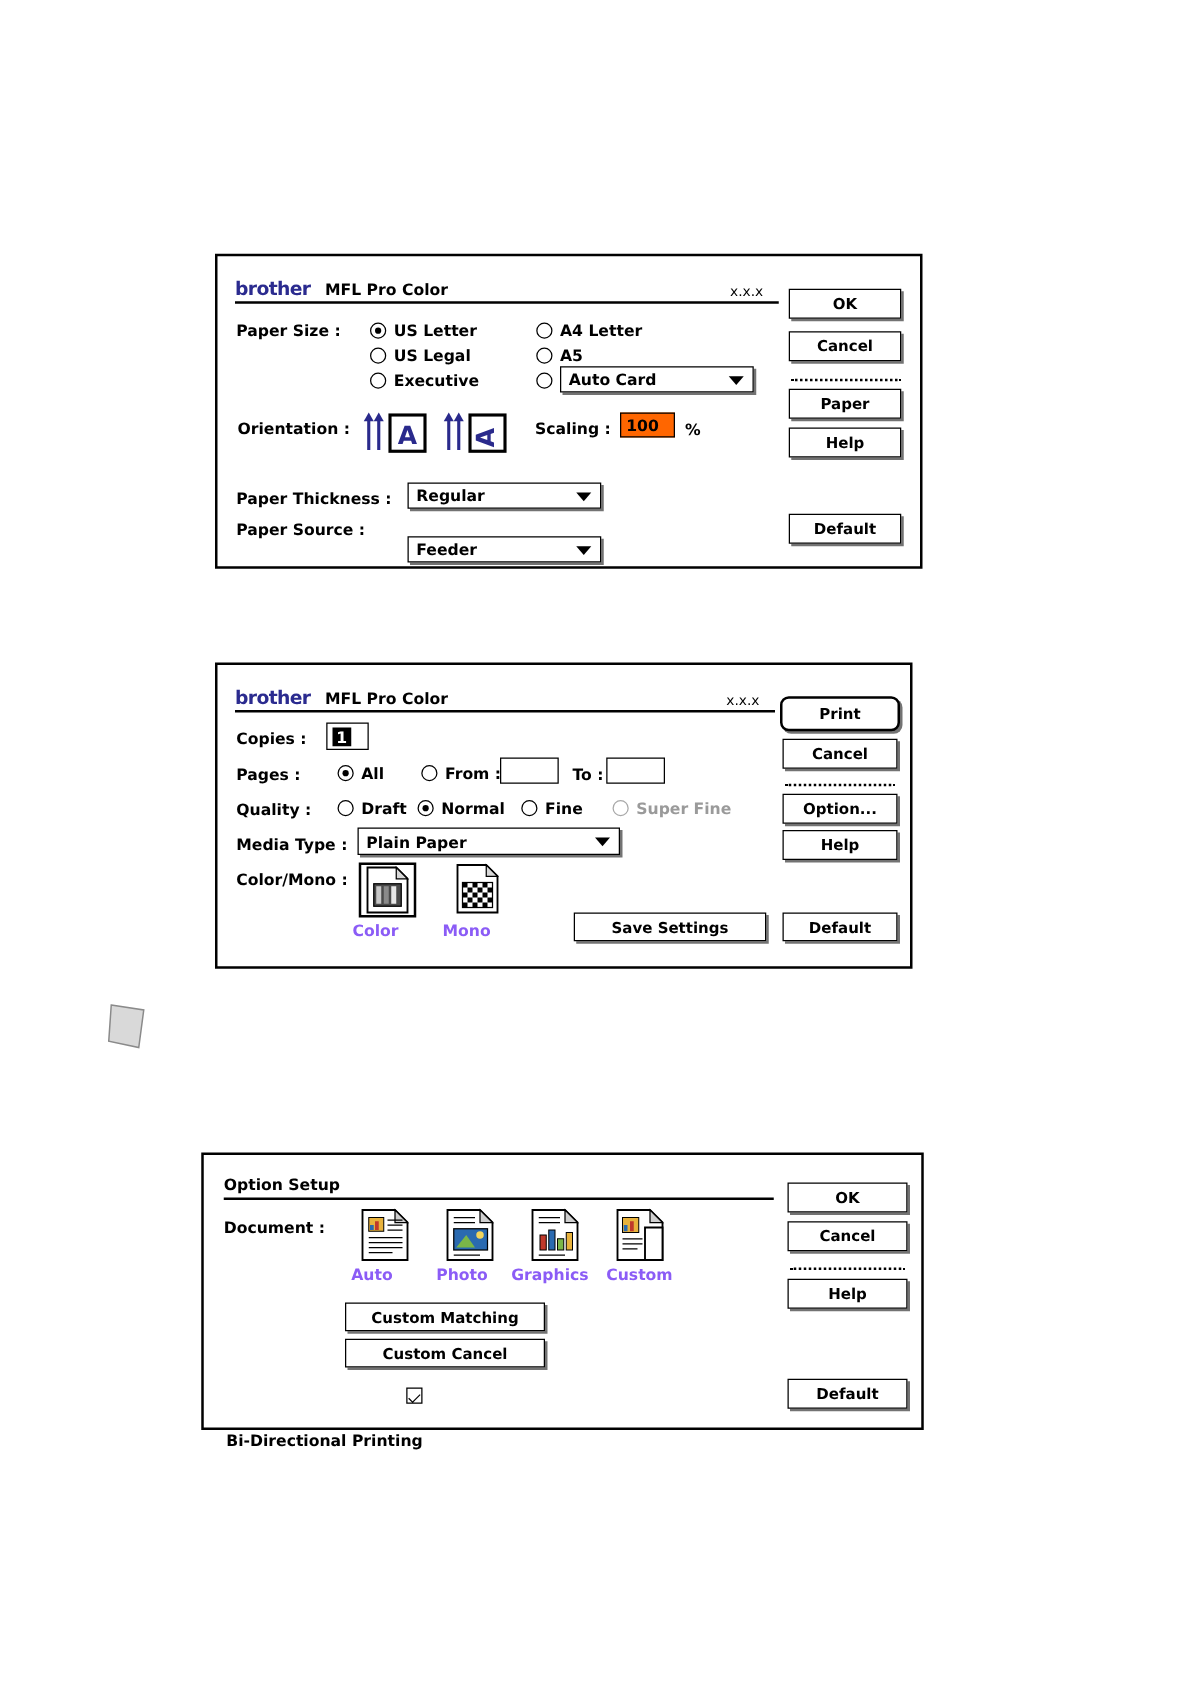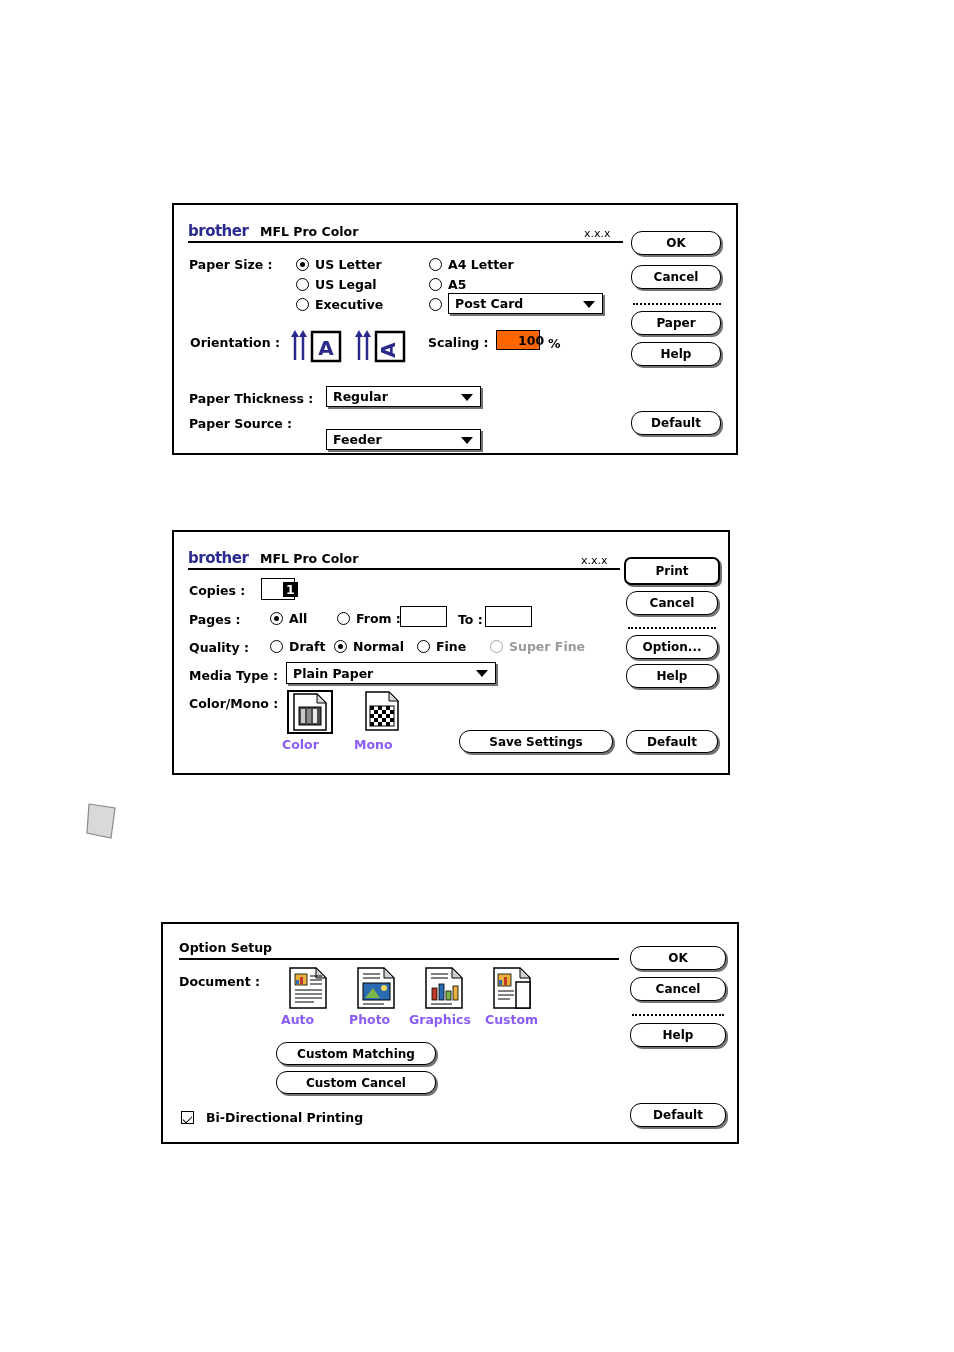--- a/index.html
+++ b/index.html
@@ -79,21 +79,21 @@
   .radio.dim { border-color: #a8a8a8; }
 
   .radio-row { position: absolute; display: flex; align-items: center; gap: 6px; }
   .radio-row .label { font-size: 12.5px; }
 
   
   .btn {
     position: absolute;
     background: #ffffff;
     border: 1.5px solid #000;
-    border-radius: 11px;
+    border-radius: 0;
     box-shadow: 2px 2px 0 rgba(0,0,0,0.55);
     font-family: "DejaVu Sans", sans-serif;
     font-weight: bold;
     font-size: 12px;
     color: #000;
     display: flex;
     align-items: center;
     justify-content: center;
     box-sizing: border-box;
     cursor: default;
@@ -137,21 +137,21 @@
   .textfield {
     position: absolute;
     background: #fff;
     border: 1.5px solid #000;
     box-sizing: border-box;
     font-family: "DejaVu Sans", sans-serif;
     font-weight: bold;
     font-size: 12.5px;
     display: flex;
     align-items: center;
-    padding-left: 21px;
+    padding-left: 4px;
   }
   .textfield.highlight {
     background: #ff6600;
   }
   .textfield.sel-box {
     background: #ffffff;
     border: 1.5px solid #000;
     box-shadow: inset 0 0 0 1px #fff;
   }
 
@@ -227,21 +227,21 @@
     <span class="label">A4 Letter</span>
   </div>
   <div class="radio-row" style="left:255px;top:72px;">
     <span class="radio"></span>
     <span class="label">A5</span>
   </div>
   <div class="radio-row" style="left:255px;top:93px;">
     <span class="radio"></span>
   </div>
   <div class="popup" style="left:274px;top:88px;width:155px;height:21px;">
-    <span>Post Card</span>
+    <span>Auto Card</span>
     <span class="arrow"></span>
   </div>
 
   <div class="label" style="position:absolute;left:16px;top:130px;">Orientation :</div>
 
   <div class="icon-tile" style="left:116px;top:123px;width:56px;height:36px;">
     <svg width="56" height="36" viewBox="0 0 56 36">
       <line x1="5" y1="32" x2="5" y2="8" stroke="#2a2a8c" stroke-width="2.5"></line>
       <polygon points="5,2 1,9 9,9" fill="#2a2a8c"></polygon>
       <line x1="13" y1="32" x2="13" y2="8" stroke="#2a2a8c" stroke-width="2.5"></line>
@@ -491,21 +491,21 @@
   <div class="caption" style="left:246px;top:88px;width:76px;">Graphics</div>
   <div class="caption" style="left:322px;top:88px;width:60px;">Custom</div>
 
   <div class="btn" style="left:113px;top:118px;width:160px;height:23px;">
     <span>Custom Matching</span>
   </div>
   <div class="btn" style="left:113px;top:147px;width:160px;height:23px;">
     <span>Custom Cancel</span>
   </div>
 
-  <div style="position:absolute;left:18px;top:186px;display:flex;align-items:center;gap:12px;">
+  <div style="position:absolute;left:18px;top:186px;display:flex;align-items:flex-end;gap:22px;flex-direction:column;">
     <span class="checkbox checked"></span>
     <span class="label">Bi-Directional Printing</span>
   </div>
 
   <div class="btn" style="left:467px;top:22px;width:96px;height:24px;">
     <span>OK</span>
   </div>
   <div class="btn" style="left:467px;top:53px;width:96px;height:24px;">
     <span>Cancel</span>
   </div>

